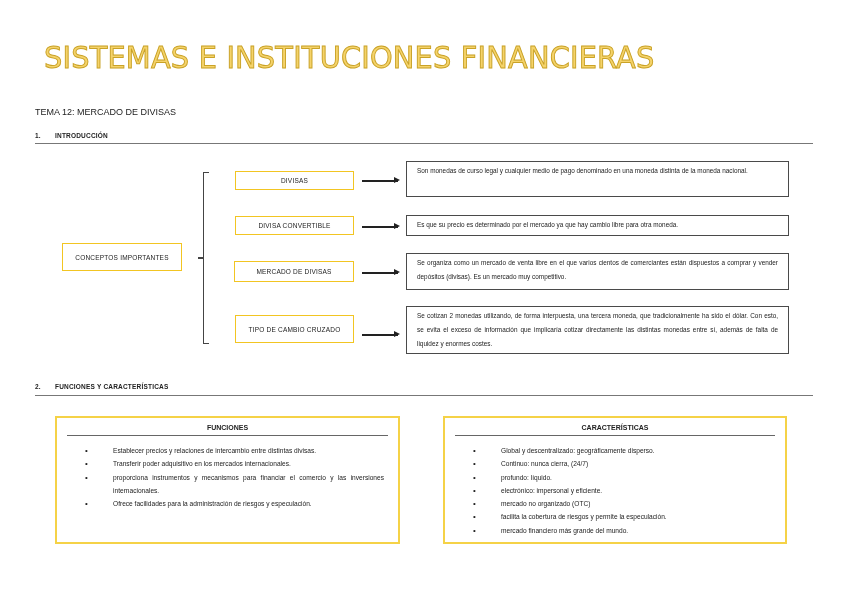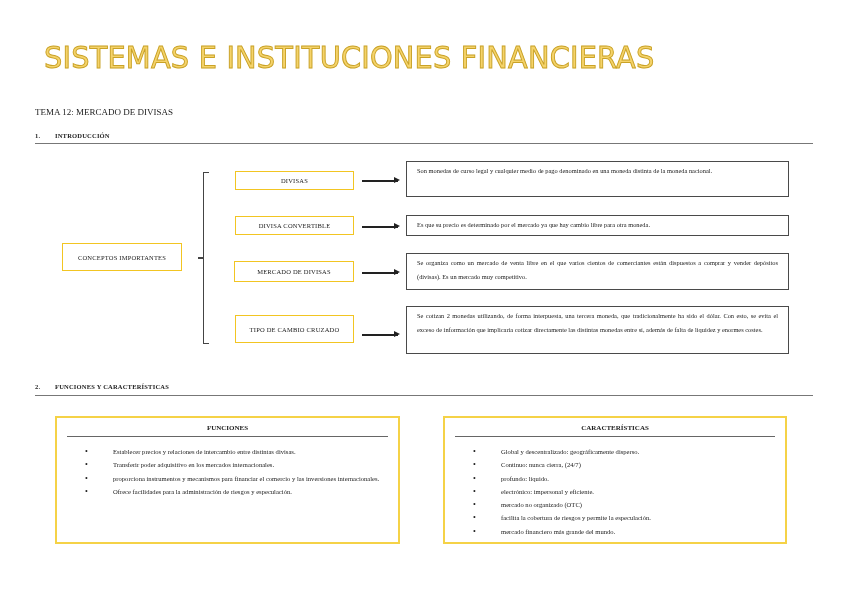--- a/index.html
+++ b/index.html
@@ -1,18 +1,18 @@
 <!DOCTYPE html>
 <html><head>
 <meta charset="utf-8">
 <style>
   html, body { margin:0; padding:0; background:#ffffff; }
   body { width:848px; height:599px; position:relative; overflow:hidden;
          font-family:"Liberation Sans", sans-serif; color:#1a1a1a; }
-  .abs { position:absolute;font-family:Liberation Serif, serif; }
+  .abs { position:absolute; }
   .title { left:44px; top:39px; font-size:31px; font-weight:normal; letter-spacing:0.2px;
            color:#f5d36a; -webkit-text-stroke:1px #c9a227; white-space:nowrap;
            font-family:"DejaVu Sans", sans-serif; transform:scaleX(0.93); transform-origin:left top; }
   .tema { left:35px; top:107px; font-size:9px; color:#222; }
   .sec-head { font-size:6.5px; font-weight:bold; color:#222; letter-spacing:0.2px; }
   .sec-head .num { display:inline-block; width:20px; }
   .rule { height:1px; background:#777; }
   .ybox { border:1.5px solid #f2c522; background:#fff; display:flex; align-items:center;
           justify-content:center; font-size:6.5px; color:#222; box-sizing:border-box; letter-spacing:0.2px; }
   .tbox { border:1.5px solid #4a4a4a; background:#fff; box-sizing:border-box;

